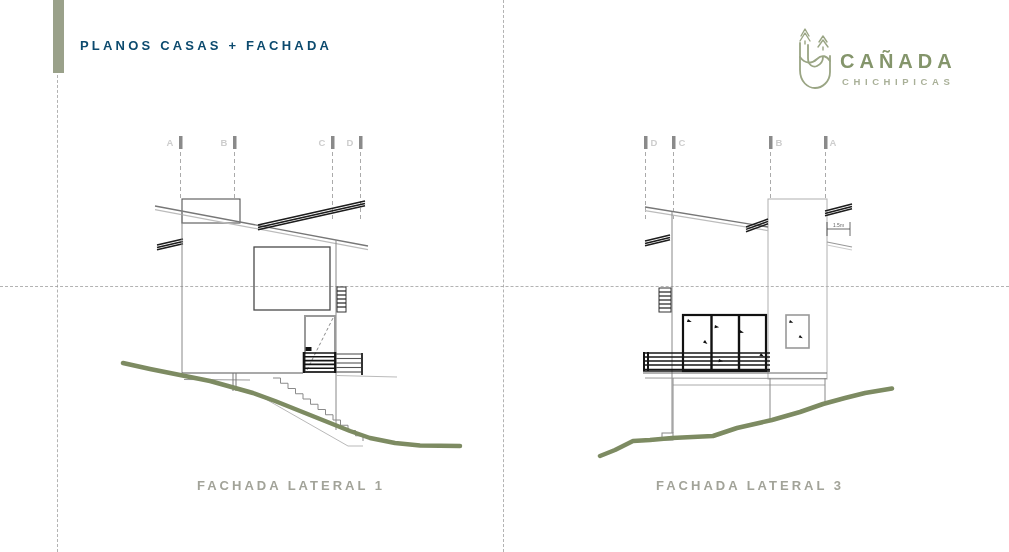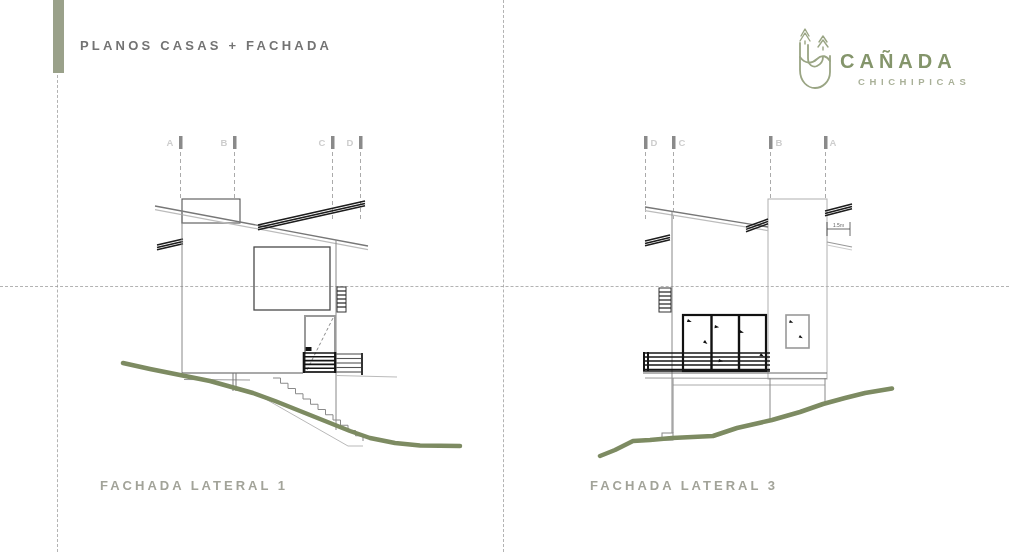--- a/index.html
+++ b/index.html
@@ -7,38 +7,38 @@
     width:1009px;height:552px;position:relative;background:#ffffff;
     font-family:"Liberation Sans", sans-serif;overflow:hidden;
   }
   
   .vguide{position:absolute;width:0;border-left:1px dashed #9a9a9a;opacity:.75;}
   .hguide{position:absolute;height:0;border-top:1px dashed #b3b3b3;}
   
   .accent-bar{position:absolute;left:53px;top:0;width:11px;height:73px;background:#9aa18a;}
   .page-title{
     position:absolute;left:80px;top:38px;font-size:13px;font-weight:bold;
-    letter-spacing:3.2px;color:#737373;
+    letter-spacing:3.2px;color:#0c4a6e;
   }
   
   .logo{position:absolute;left:790px;top:24px;width:200px;height:70px;}
   .logo-icon{position:absolute;left:3px;top:2px;}
   .logo-title{
     position:absolute;left:50px;top:26px;font-size:20px;font-weight:bold;
     letter-spacing:5px;color:#84956b;
   }
   .logo-subtitle{
     position:absolute;left:52px;top:52px;font-size:9.5px;font-weight:bold;
-    letter-spacing:4.6px;color:#a9b098;margin-left:16px;
+    letter-spacing:4.6px;color:#a9b098;
   }
   
   .drawing{position:absolute;top:125px;}
   .caption{
     position:absolute;top:478px;font-size:13px;font-weight:bold;
-    letter-spacing:3px;color:#a2a399;
+    letter-spacing:3px;color:#a2a399;text-align:center;
   }
   svg text.gridlabel{font-family:"Liberation Sans",sans-serif;font-size:9.5px;fill:#cdcdcd;font-weight:bold;}
   svg text.dim{font-family:"Liberation Sans",sans-serif;font-size:5px;fill:#666;}
 </style>
 </head>
 <body>
 
 <div class="hguide" style="left:0;top:286px;width:1009px;"></div>
 <div class="vguide" style="left:57px;top:75px;height:477px;"></div>
 <div class="vguide" style="left:503px;top:0;height:552px;"></div>

